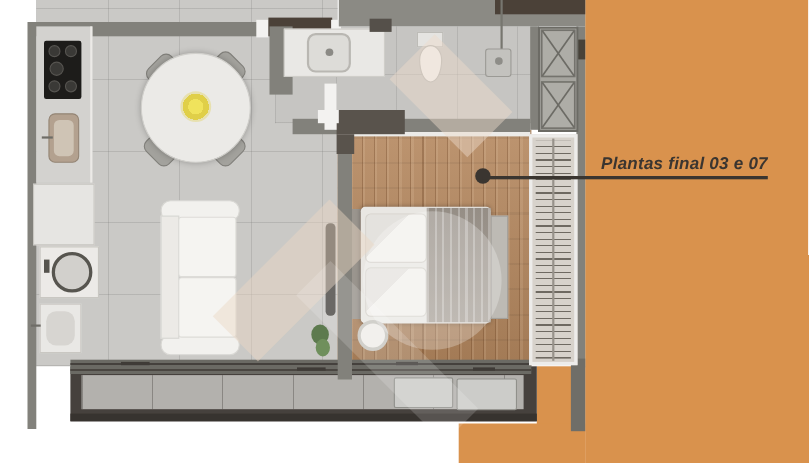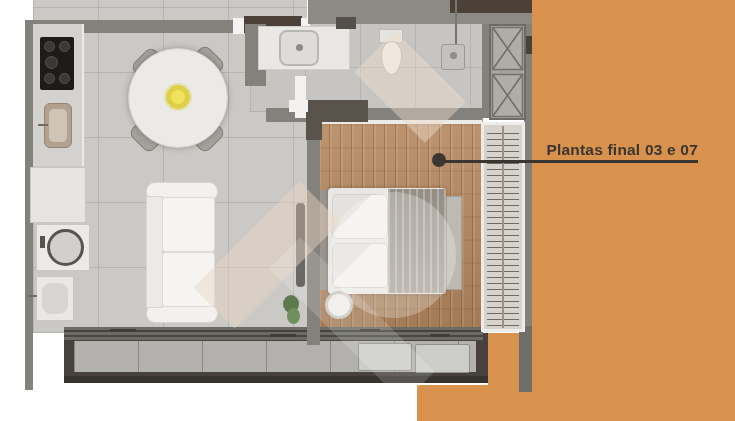--- a/index.html
+++ b/index.html
@@ -56,21 +56,21 @@
   .blanket{background-color:#a29a91;
     background-image:repeating-linear-gradient(90deg, rgba(255,255,255,.28) 0 2px, transparent 2px 7px),
                      linear-gradient(180deg, rgba(0,0,0,.08), rgba(255,255,255,.08));}
 
   
   .wm{pointer-events:none;}
 
   
   #leader-line{background:var(--leader,#3a3530);}
   #leader-dot{background:var(--leader,#3a3530);}
-  #annotation-label{color:var(--ann-text,#3a3530);font-size:15.5px;
+  #annotation-label{color:var(--ann-text,#3a3530);font-size:15.5px;font-style:italic;
     font-weight:700;letter-spacing:.2px;text-align:right;white-space:nowrap;}
 </style>
 </head>
 <body>
 
 <div id="canvas">
 
   <div class="abs accent" style="left:532px;top:0;width:203px;height:421px;"></div>
   <div class="abs accent" style="left:488px;top:333px;width:44px;height:88px;"></div>
   <div class="abs accent" style="left:417px;top:385px;width:115px;height:36px;"></div>

